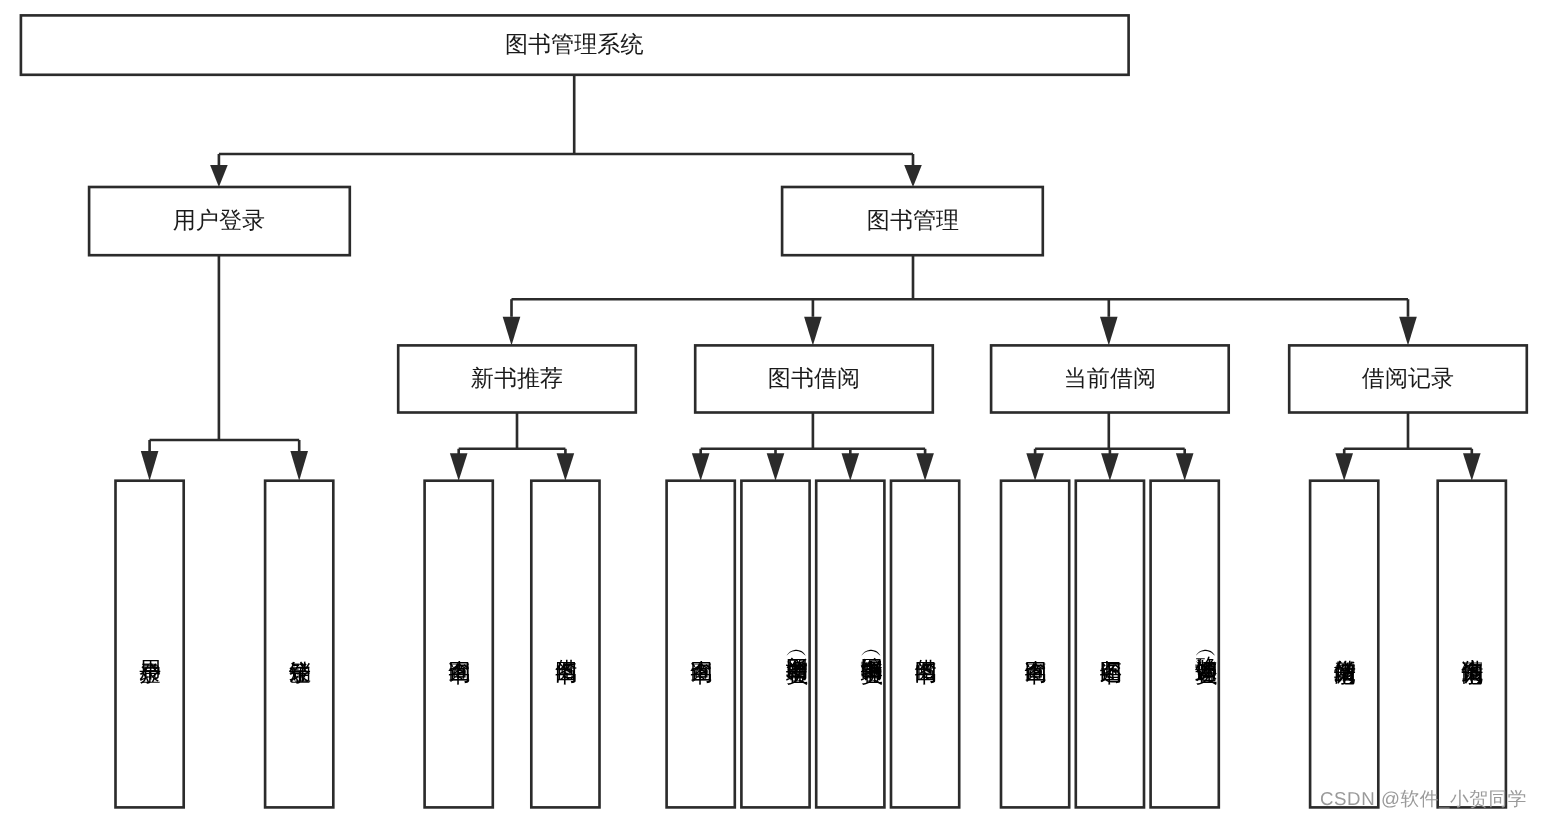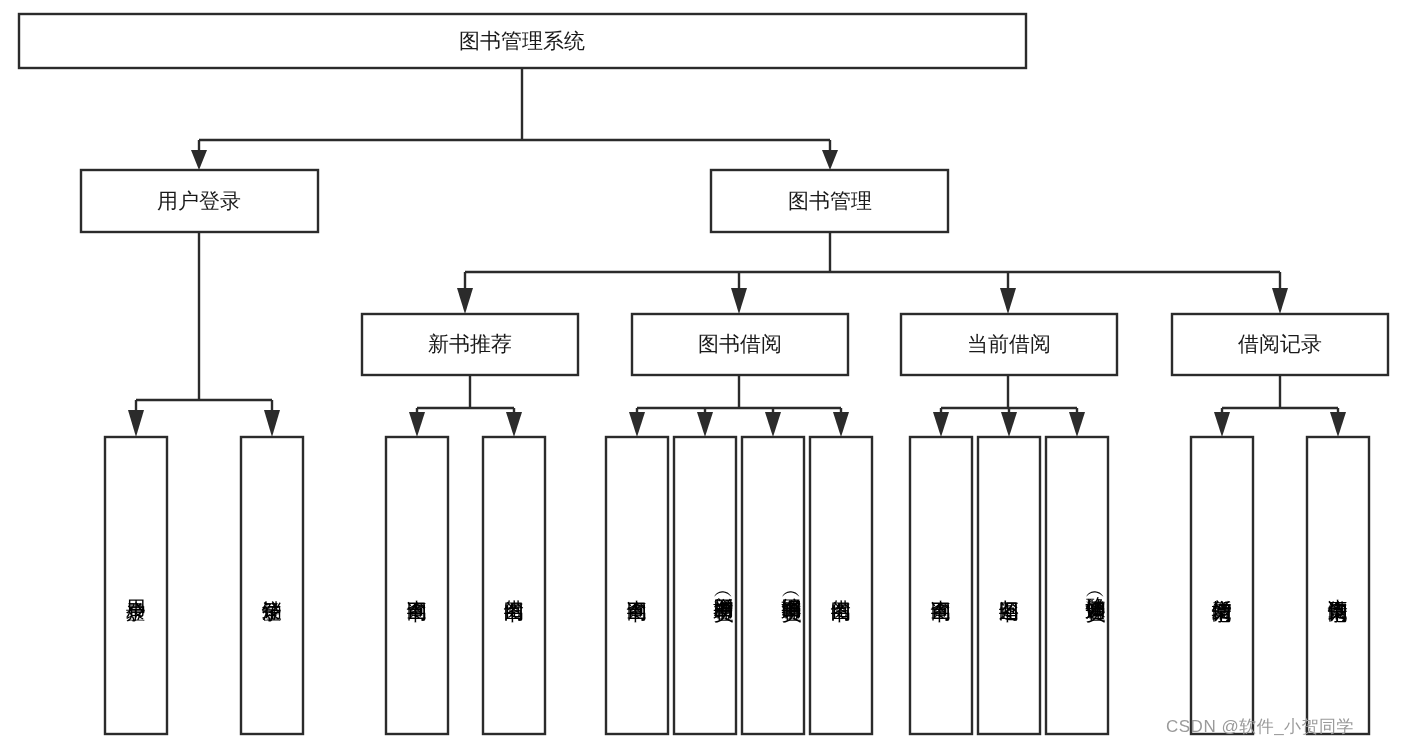--- a/index.html
+++ b/index.html
@@ -231,15 +231,15 @@
     <span class="node-label-v" style="align-items:flex-start;">确认归还（管理员）</span>
   </div>
 
   <div class="vlabel-wrap" style="left:1191px; top:437px; width:62px; height:297px;">
     <span class="node-label-v">新增借阅记录</span>
   </div>
   <div class="vlabel-wrap" style="left:1307px; top:437px; width:62px; height:297px;">
     <span class="node-label-v">查询借阅记录</span>
   </div>
 
-  <div class="watermark" style="left:1166px; top:715px;">CSDN @软件_小贺同学</div>
+  <div class="watermark" style="left:1200px; top:715px;">CSDN @软件_小贺同学</div>
 
 </div>
 
 </body></html>

